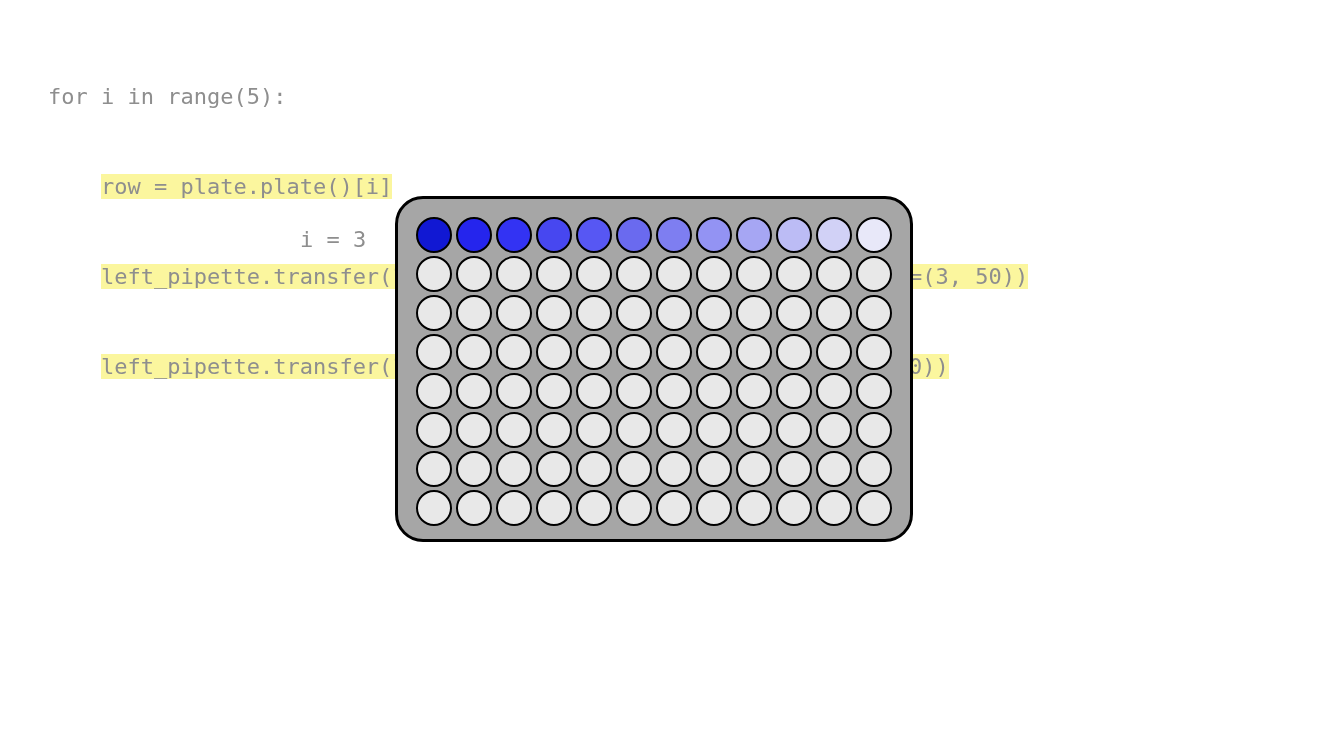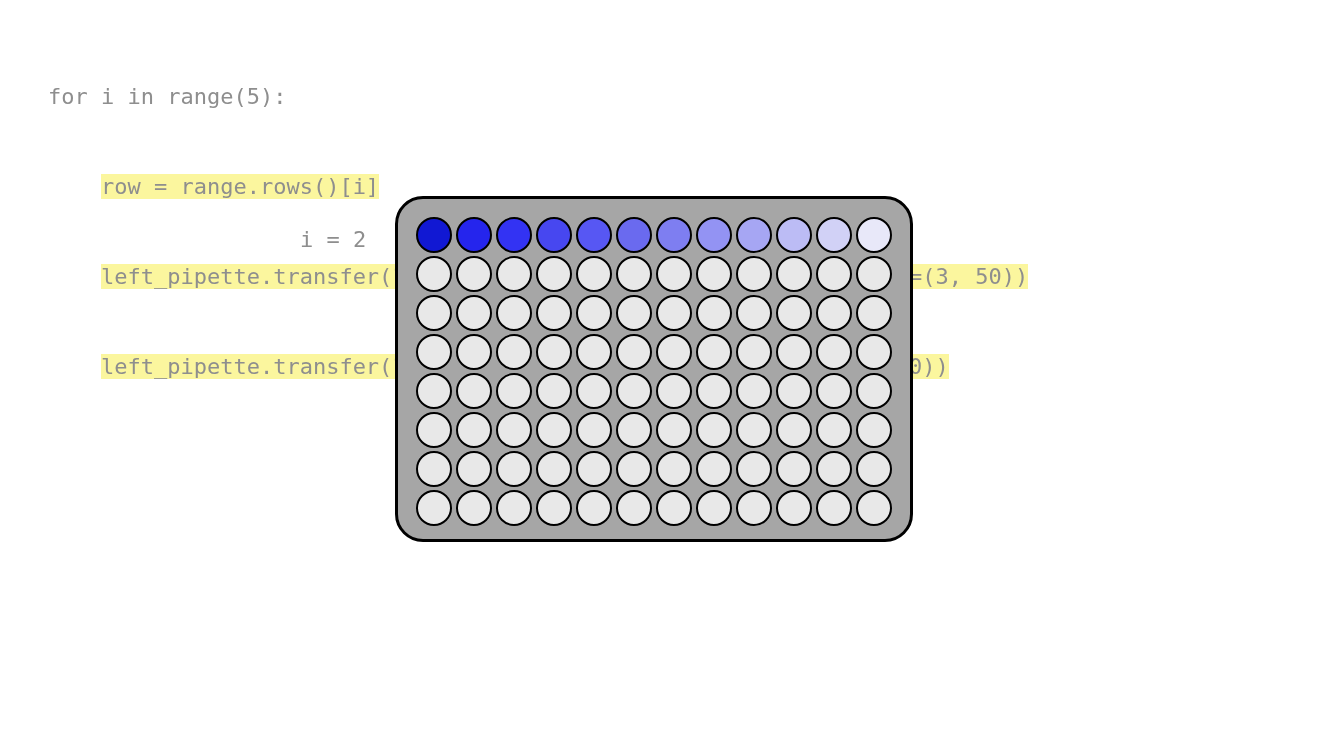--- a/index.html
+++ b/index.html
@@ -71,26 +71,26 @@
     background: #e8e8e8;
     align-self: center;
     justify-self: center;
   }
 </style>
 </head>
 <body>
 
 <div class="code-block">
   <span class="code-line">for i in range(5):</span>
-  <span class="code-line"><span class="indent">    </span><span class="hl">row = range.rows()[i]</span></span>
+  <span class="code-line"><span class="indent">    </span><span class="hl">row = plate.plate()[i]</span></span>
   <span class="code-line"><span class="indent">    </span><span class="hl">left_pipette.transfer(100, reservoir['A2'], row[0], mix_after=(3, 50))</span></span>
   <span class="code-line"><span class="indent">    </span><span class="hl">left_pipette.transfer(100, row[:11], row[1:], mix_after=(3, 50))</span></span>
 </div>
 
-<div class="iter-label">i = 2</div>
+<div class="iter-label">i = 3</div>
 
 <div class="plate-wrap">
   <div class="plate">
     <div class="well-grid" id="well-grid">
         <div class="well" style="background: rgb(17, 24, 211);"></div>
         <div class="well" style="background: rgb(37, 37, 237);"></div>
         <div class="well" style="background: rgb(51, 51, 243);"></div>
         <div class="well" style="background: rgb(71, 71, 240);"></div>
         <div class="well" style="background: rgb(87, 87, 243);"></div>
         <div class="well" style="background: rgb(106, 106, 239);"></div>

